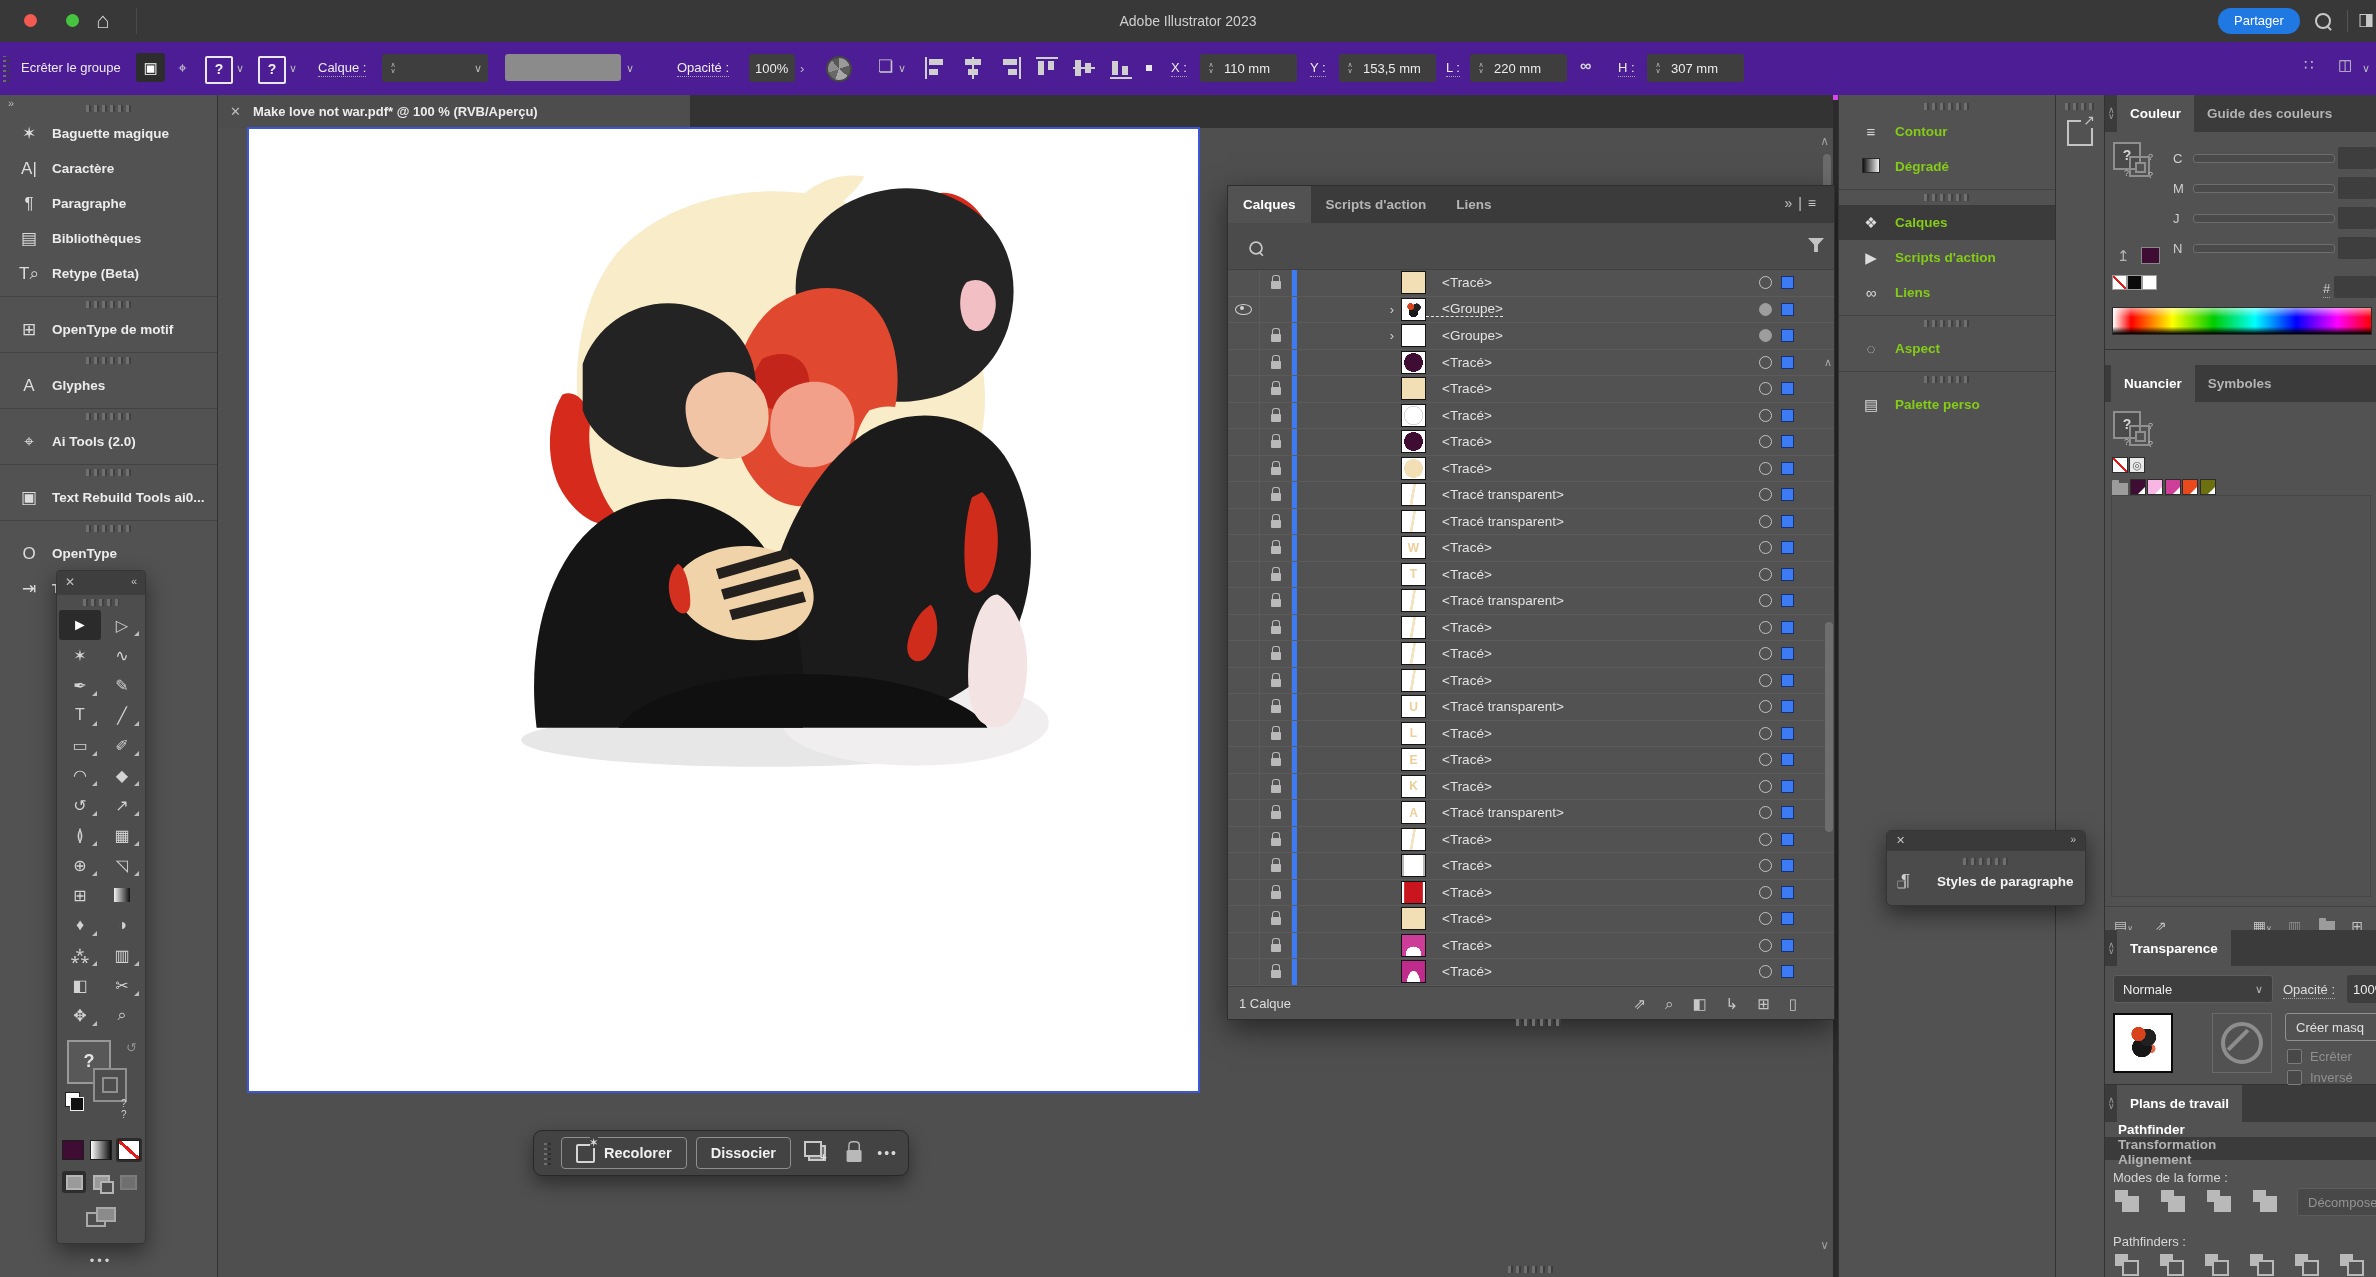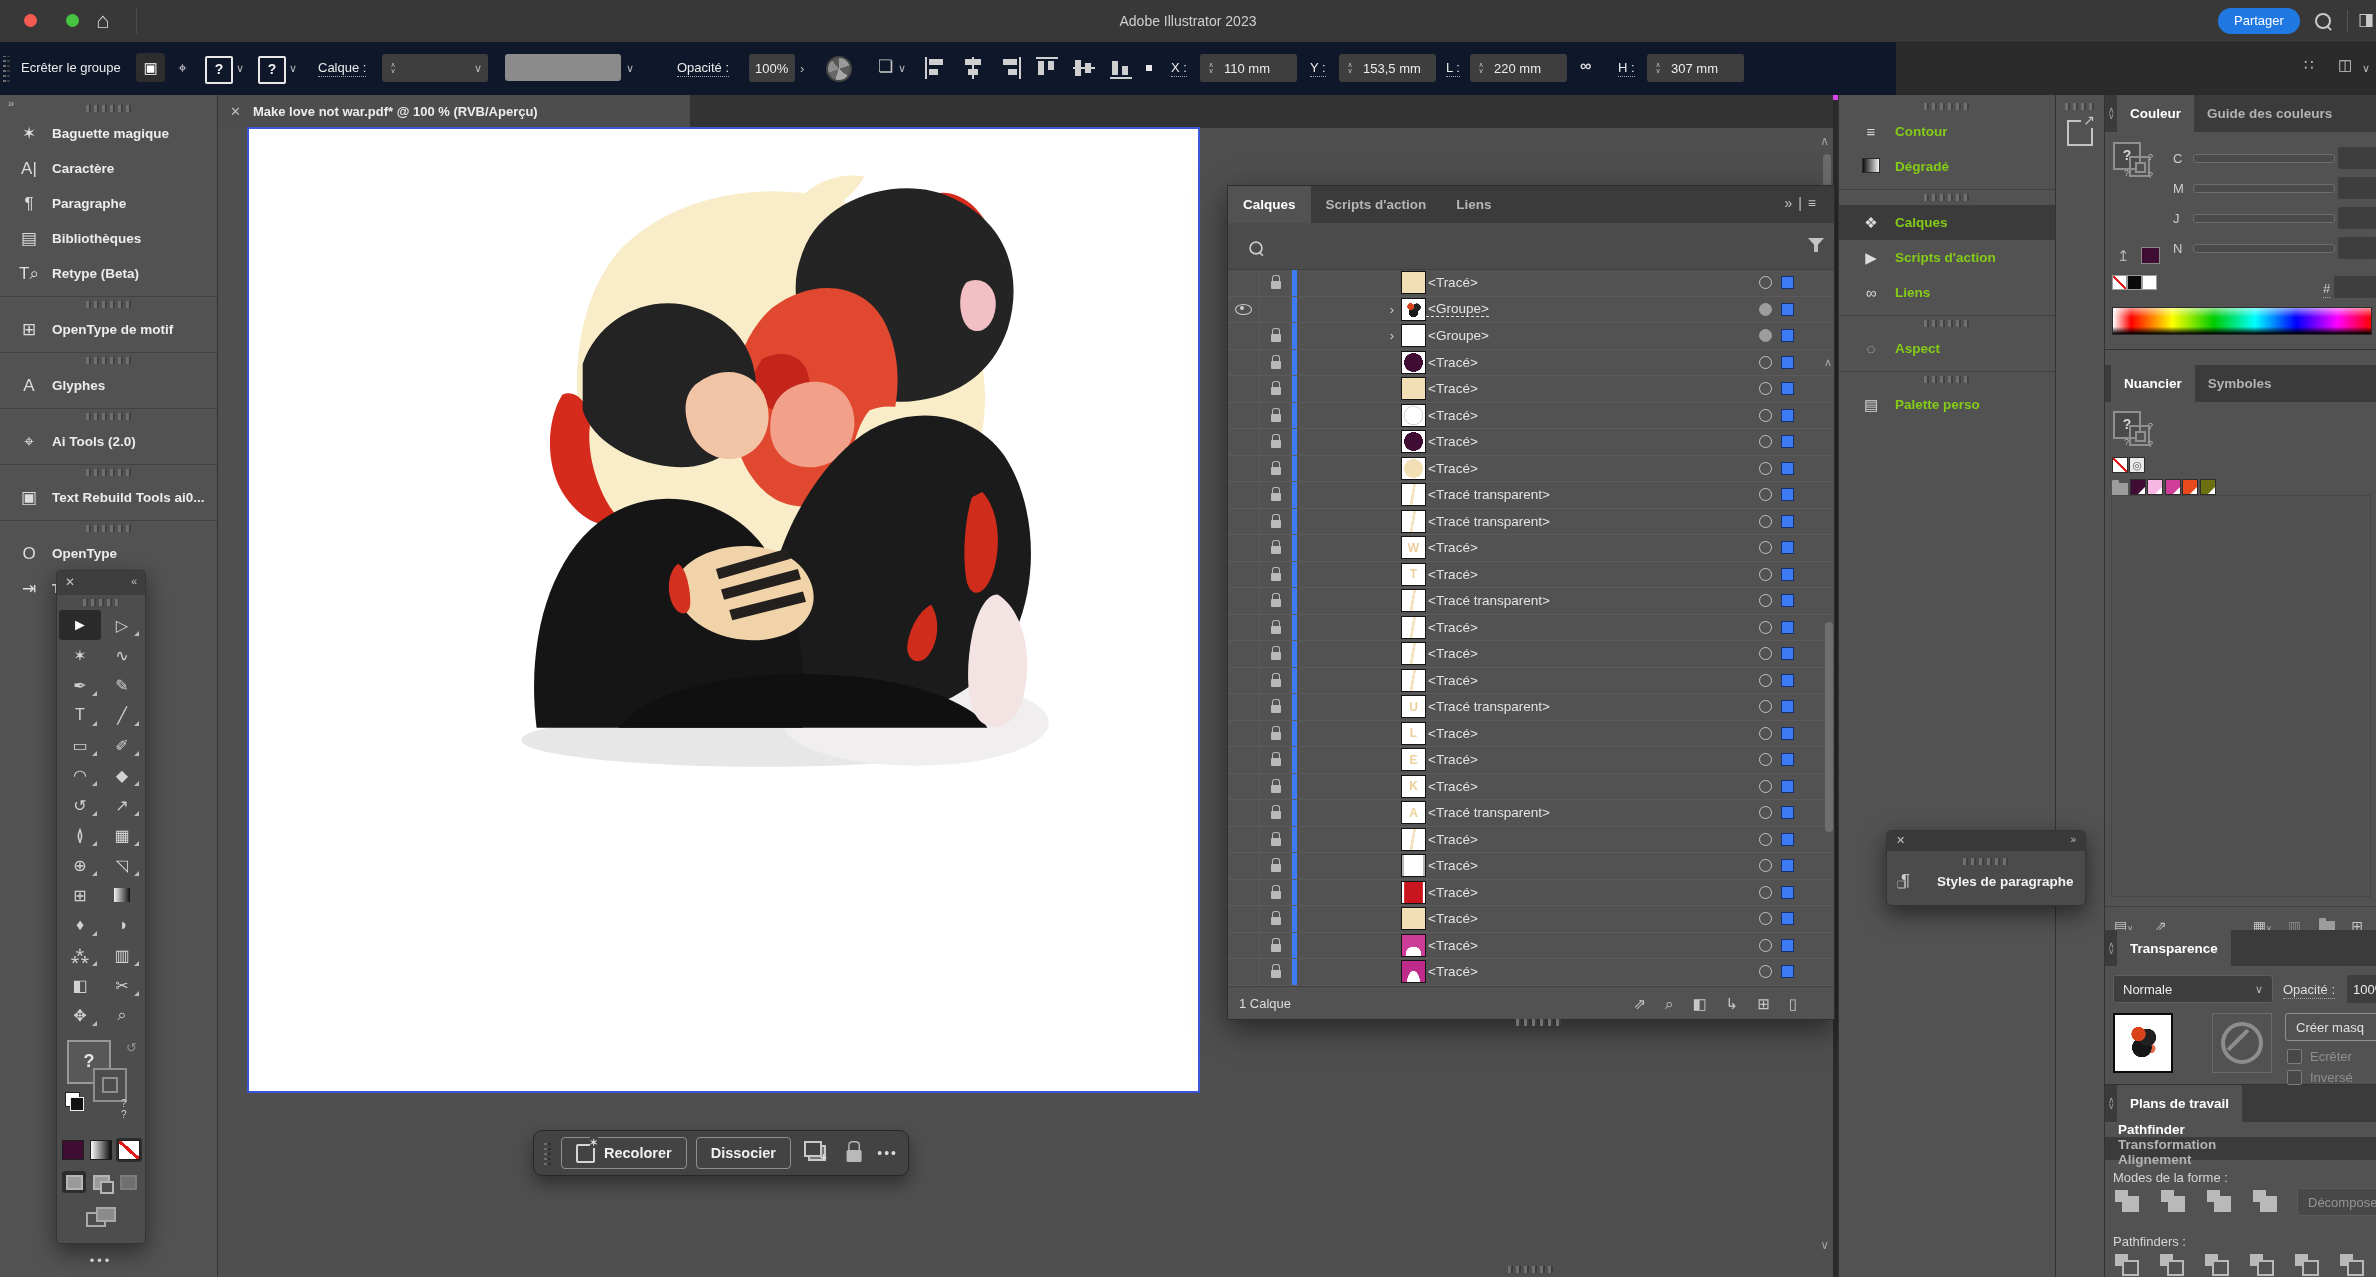--- a/index.html
+++ b/index.html
@@ -14,21 +14,21 @@
   .home-ic{left:96px;top:8px;font-size:22px;color:#d4d4d4;}
   .tb-sep{left:136px;top:8px;width:1px;height:26px;background:#4a4a4a;}
   .app-title{left:0;top:0;width:2376px;height:42px;line-height:42px;text-align:center;color:#cfcfcf;font-size:14px;}
   .share-btn{left:2218px;top:8px;height:26px;line-height:26px;padding:0 16px;border-radius:14px;color:#fff;font-size:13px;}
   .lens{width:12px;height:12px;border:2px solid #c9c9c9;border-radius:50%;position:relative;display:inline-block;}
   .lens::after{content:"";position:absolute;width:2px;height:6px;background:#c9c9c9;left:11px;top:10px;transform:rotate(-45deg);}
   .tb-lens{left:2315px;top:13px;}
   .tb-sep2{left:2347px;top:10px;width:1px;height:22px;background:#555;}
   .panel-ic{left:2358px;top:9px;font-size:17px;color:#c9c9c9;}
   
-  .controlbar{left:0;top:42px;width:1896px;height:53px;background:#0f172a;border-bottom:5px solid #d946ef;}
+  .controlbar{left:0;top:42px;width:2376px;height:53px;background:#4c1d95;border-bottom:5px solid #d946ef;}
   .dragdots-v{width:9px;height:26px;background:repeating-linear-gradient(0deg,#6e6e6e 0 2px,transparent 2px 5px),repeating-linear-gradient(0deg,#3c3c3c 0 2px,transparent 2px 5px);background-position:0 0,4px 0;background-size:3px 100%,3px 100%;background-repeat:repeat-y;}
   .cb-drag{left:3px;top:14px;}
   .cb-label{color:#ececec;font-size:13px;top:18px;}
   .u-dot{border-bottom:1px dotted #a5a5a5;padding-bottom:1px;}
   .cb-btn{width:29px;height:29px;top:11px;border-radius:3px;text-align:center;line-height:29px;color:#cfcfcf;font-size:15px;}
   .cb-btn.on{background:#2d2d2d;color:#fff;}
   .qbox{width:24px;height:24px;top:14px;border:2px solid #e8e8e8;border-radius:2px;color:#f0f0f0;font-weight:bold;text-align:center;line-height:22px;font-size:14px;}
   .chev{color:#b9b9b9;font-size:11px;}
   .field{top:12px;height:28px;background:#3e3e3e;border-radius:3px;display:flex;align-items:center;color:#ececec;}
   .stepper{width:14px;display:flex;flex-direction:column;align-items:center;font-size:7px;color:#bdbdbd;line-height:6px;padding-left:4px;}
@@ -125,21 +125,21 @@
   .v-beige{background:#f2dfb6;}
   .v-purple{background:radial-gradient(circle at 50% 50%,#3f0d33 0 60%,#fff 61%);}
   .v-whitec{background:radial-gradient(circle at 50% 50%,#fff 0 55%,#d7d7d7 56% 62%,#fff 63%);}
   .v-beigec{background:radial-gradient(circle at 50% 50%,#f2dfb6 0 60%,#fff 61%);}
   .v-faint{background:linear-gradient(100deg,#fff 42%,#f3e3c0 43% 52%,#fff 53%);}
   .v-art{background:radial-gradient(circle at 38% 36%,#d8431c 0 17%,rgba(0,0,0,0) 18%),radial-gradient(circle at 64% 40%,#222 0 20%,rgba(0,0,0,0) 21%),radial-gradient(circle at 50% 64%,#181818 0 26%,rgba(0,0,0,0) 27%),#fff;}
   .v-red{background:linear-gradient(90deg,#fff 0 10%,#c9151e 11% 89%,#fff 90%);}
   .v-pinkc{background:radial-gradient(circle at 50% 92%,#fff 0 34%,#cb3d97 35%);}
   .v-magenta{background:radial-gradient(ellipse at 50% 118%,#fff 0 42%,#bf2b8a 43%);}
   .v-bars{background:linear-gradient(90deg,#b9b9b9 0 9%,#fff 10% 90%,#b9b9b9 91%);}
-  .lname{color:#e3e3e3;font-size:13.5px;padding-left:2px;white-space:nowrap;}
+  .lname{color:#e3e3e3;font-size:13.5px;padding-left:16px;white-space:nowrap;}
   .lname.sel{border-bottom:1px dashed #e3e3e3;}
   .ltarget{margin-left:auto;width:11px;height:11px;border:1.4px solid #c3c3c3;border-radius:50%;flex:none;}
   .ltarget.fill{background:#9d9d9d;border-color:#9d9d9d;}
   .lsq{width:11px;height:11px;background:#3d7bf5;border:1px solid #16316e;margin:0 40px 0 9px;flex:none;}
   .lp-scroll{position:absolute;right:1px;top:352px;width:8px;height:210px;background:#6e6e6e;border-radius:4px;}
   .lp-up{position:absolute;right:2px;top:86px;color:#a9a9a9;font-size:11px;}
   .lp-foot{height:33px;border-top:1px solid #424242;display:flex;align-items:center;padding:0 11px;position:relative;}
   .lp-count{color:#dedede;font-size:13px;}
   .lp-fics{margin-left:auto;display:flex;gap:19px;font-size:15px;color:#c7c7c7;padding-right:26px;}
   .lp-botdots{position:absolute;left:288px;bottom:-6px;width:46px;height:7px;background:repeating-linear-gradient(90deg,#6f6f6f 0 3px,#3c3c3c 3px 5px,transparent 5px 8px);}

